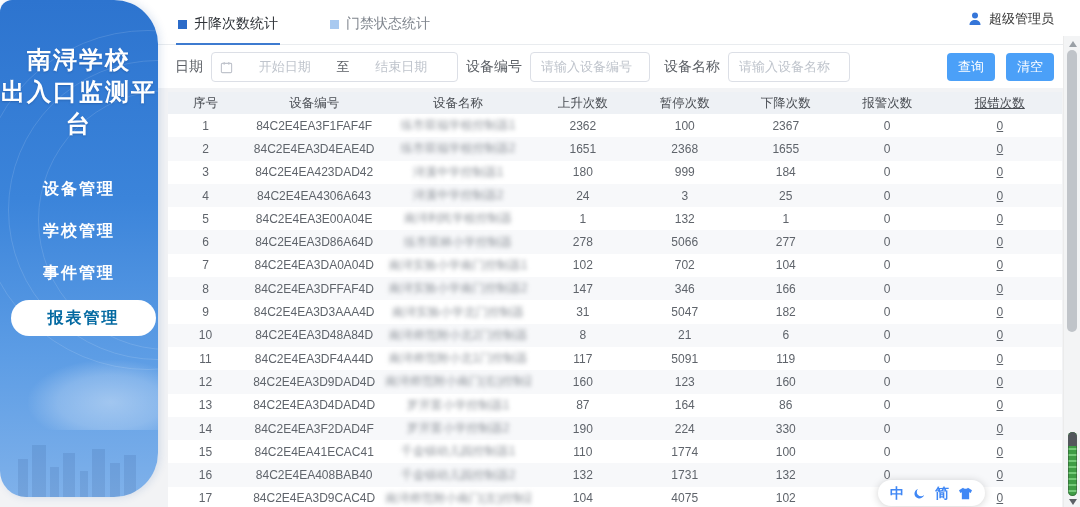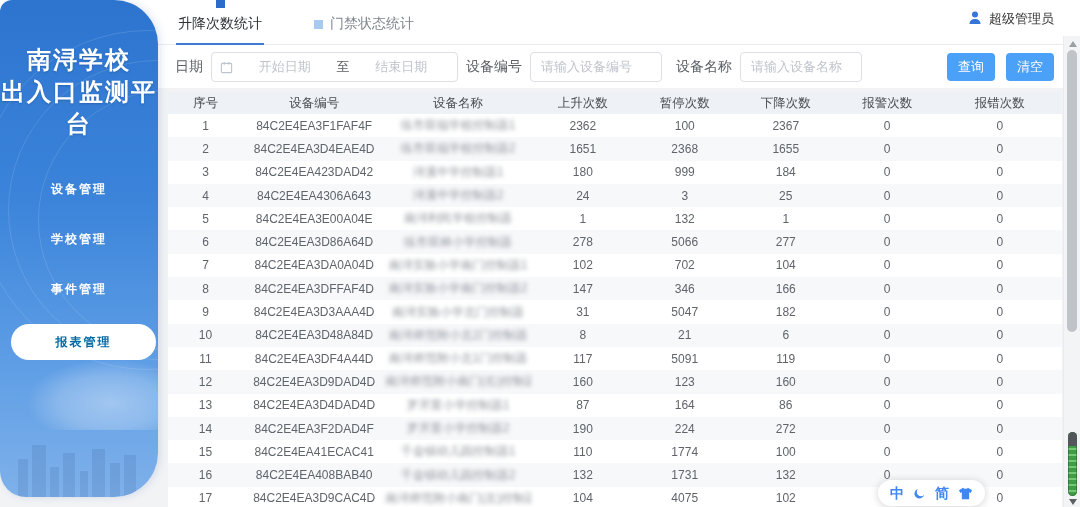--- a/index.html
+++ b/index.html
@@ -20,63 +20,63 @@
   .arc2 { width:300px; height:300px; right:-150px; top:60px; }
   .arc3 { width:340px; height:340px; right:-160px; top:30px; }
   .sb-cloud { position:absolute; left:28px; top:360px; width:150px; height:70px;
     background:radial-gradient(ellipse at 55% 60%, rgba(255,255,255,.38) 0%, rgba(255,255,255,.22) 45%, rgba(255,255,255,0) 72%); }
   .sb-city { position:absolute; left:0; bottom:0; width:100%; height:60px; opacity:.14; }
   .sb-city i { position:absolute; bottom:0; background:#2b4f86; display:block; }
   .sidebar-title { margin-top:44px; text-align:center; color:#fff; font-weight:bold;
     font-size:24px; line-height:32px; letter-spacing:2px;
     text-shadow:0 1px 2px rgba(20,60,120,.35); position:relative; z-index:2; }
   .menu { margin-top:34px; position:relative; z-index:2; }
-  .menu-item { height:30px; line-height:30px; margin:20px 0 8px 0; text-align:center;
-    color:#ffffff; font-size:12px; font-weight:bold; letter-spacing:2px; cursor:pointer; }
+  .menu-item { height:30px; line-height:30px; margin:12px 0 8px 0; text-align:center;
+    color:#ffffff; font-size:16px; font-weight:bold; letter-spacing:2px; cursor:pointer; }
   .menu-item.active { background:#ffffff; color:#0369a1; margin-left:11px; margin-right:2px;
     border-radius:18px; height:36px; line-height:36px; }
 
   
-  .userbox { position:absolute; right:26px; top:10px; display:flex; align-items:flex-start; gap:6px; z-index:3; }
+  .userbox { position:absolute; right:26px; top:10px; display:flex; align-items:center; gap:6px; z-index:3; }
   .username { font-size:13px; color:#333; }
   .tabs-row { position:absolute; left:158px; top:0; width:905px; height:45px;
     border-bottom:1px solid #e9ecef; display:flex; align-items:flex-end; padding-left:18px; gap:48px; background:#fff; }
   .tab { display:flex; align-items:center; gap:7px; padding:0 2px 10px 2px; cursor:pointer;
     font-size:14px; color:#80868e; border-bottom:2px solid transparent; margin-bottom:-1px; }
   .tab .bullet { width:9px; height:9px; background:#a8c9f0; display:inline-block; }
-  .tab.active { color:#2f3338; border-bottom-color:#3e7bd0;flex-direction:column; }
+  .tab.active { color:#2f3338; border-bottom-color:#3e7bd0; }
   .tab.active .bullet { background:#2b6bc9; }
 
   
   .filter-row { position:absolute; left:158px; top:46px; width:922px; height:42px; background:#fff;
     display:flex; align-items:center; padding-left:17px; padding-right:26px; gap:8px; font-size:14px; color:#5c6066; }
   .f-label { white-space:nowrap; }
   .date-input { width:247px; height:30px; border:1px solid #dcdfe6; border-radius:4px; background:#fff;
     display:flex; align-items:center; padding:0 8px; gap:4px; }
   .ph { color:#bfc4cc; font-size:13px; }
   .d-start,.d-end { flex:1; text-align:center; }
   .to-sep { color:#5c6066; font-size:13px; }
   .text-input { height:30px; border:1px solid #dcdfe6; border-radius:4px; background:#fff;
     display:flex; align-items:center; padding:0 10px; font-size:13px; }
-  .inp-no { width:132px; margin-right:6px;text-align:center; }
+  .inp-no { width:120px; margin-right:6px;text-align:center; }
   .inp-name { width:122px; }
   .btns { margin-left:auto; display:flex; gap:11px; }
   .btn { min-width:44px; height:28px; padding:0 11px; border:none; border-radius:4px;
     background:#4ba0f8; color:#fff; font-size:13px; cursor:pointer; font-family:Liberation Sans, sans-serif; }
 
   
   .table-wrap { position:absolute; left:168px; top:92px; width:894px; height:415px; z-index:1; }
   .t-row { display:flex; width:100%; }
   .t-head { background:#eef1f5; height:22px; align-items:center; }
   .t-head .cell { font-size:12.5px; color:#494d53; font-weight:normal; }
   .t-body .t-row { height:23.3px; align-items:center; background:#ffffff; }
   .t-body .t-row.alt { background:#f7f8fa; }
   .cell { text-align:center; white-space:nowrap; overflow:hidden; font-size:12px; color:#5f646b; }
   .c0{width:8.4%;} .c1{width:15.9%;} .c2{width:16.3%;} .c3{width:11.6%;}
-  .c4{width:11.2%;} .c5{width:11.4%;} .c6{width:11.3%;} .c7{width:13.9%;}
+  .c4{width:11.2%;} .c5{width:11.4%;} .c6{width:11.3%;} .c7{width:13.9%;text-decoration:underline;}
   .blurred { filter:blur(2px); color:#8f949b; }
 
   
   .scrollbar { position:absolute; right:0; top:36px; width:17px; height:471px; background:#f3f4f5;
     border-left:1px solid #ebebeb; z-index:6; }
   .sb-up { position:absolute; top:5px; left:4.5px; width:0; height:0;
     border-left:4px solid transparent; border-right:4px solid transparent; border-bottom:6px solid #9aa0a6; }
   .sb-thumb { position:absolute; top:14px; left:3px; width:10px; height:282px; background:#c0c4c9; border-radius:5px; }
   .green-ind { position:absolute; top:396px; left:4px; width:9px; height:64px; border-radius:5px; overflow:hidden;
     background:repeating-linear-gradient(180deg,#3f9d46 0px,#3f9d46 4px,#74c979 4px,#74c979 6px);
@@ -317,21 +317,21 @@
           <span class="cell c5">86</span>
           <span class="cell c6">0</span>
           <span class="cell c7">0</span>
         </div>
         <div class="t-row alt">
           <span class="cell c0">14</span>
           <span class="cell c1">84C2E4EA3F2DAD4F</span>
           <span class="cell c2 blurred">罗开富小学控制器2</span>
           <span class="cell c3">190</span>
           <span class="cell c4">224</span>
-          <span class="cell c5">272</span>
+          <span class="cell c5">330</span>
           <span class="cell c6">0</span>
           <span class="cell c7">0</span>
         </div>
         <div class="t-row">
           <span class="cell c0">15</span>
           <span class="cell c1">84C2E4EA41ECAC41</span>
           <span class="cell c2 blurred">千金镇幼儿园控制器1</span>
           <span class="cell c3">110</span>
           <span class="cell c4">1774</span>
           <span class="cell c5">100</span>

